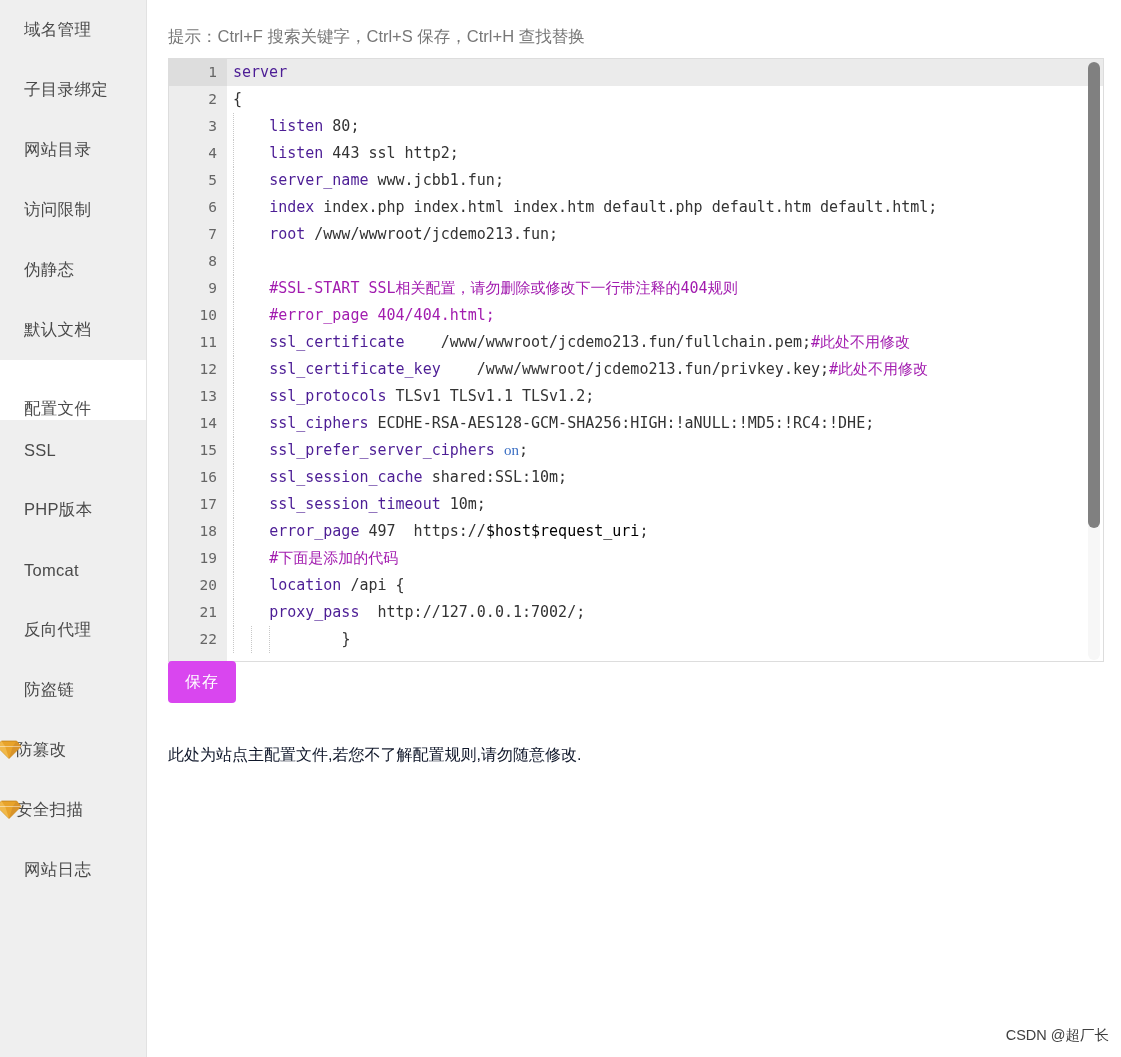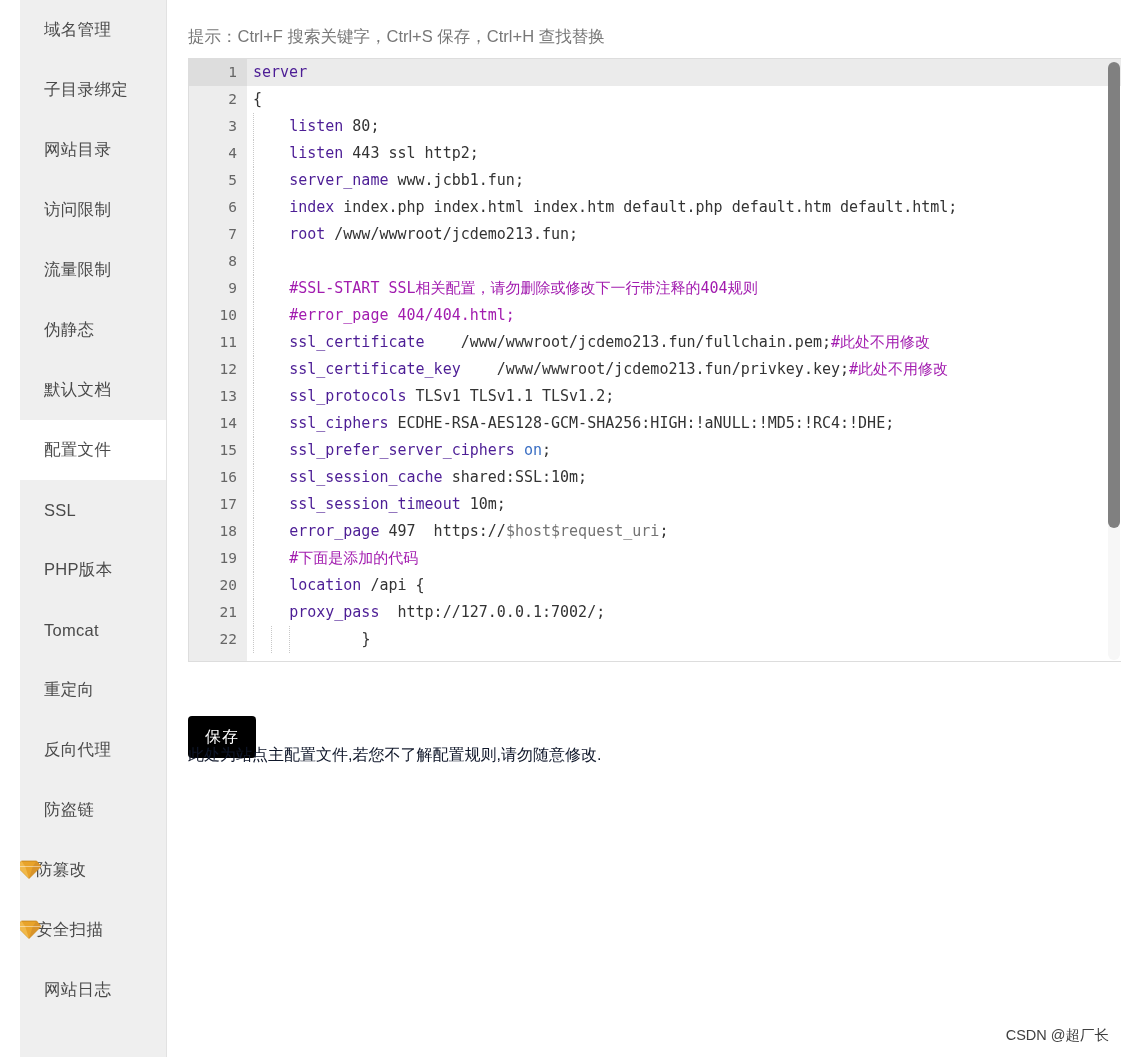--- a/index.html
+++ b/index.html
@@ -19,36 +19,36 @@
 
   
   #sidebar {
     width: 147px;
     min-width: 147px;
     height: 1057px;
     background: #efefef;
     border-right: 1px solid #e2e2e2;
     position: relative;
     overflow: hidden;
-    margin-left: 20px;
   }
   .nav-item {
     height: 60px;
     display: flex;
     align-items: center;
     padding-left: 24px;
     font-size: 16.5px;
     color: #4a4a4a;
     letter-spacing: .3px;
     cursor: pointer;
     background: transparent;
     position: relative;
   }
   .nav-item.active {
     background: #ffffff;
+    align-items: flex-end;
   }
   .nav-item .gem {
     position: absolute;
     left: -4px;
     top: 50%;
     transform: translateY(-50%);
     width: 26px; height: 20px;
     display: block;
   }
   .nav-item.has-icon { padding-left: 16px; }
@@ -120,22 +120,22 @@
   }
   
   .guide {
     position: absolute;
     top: 0; bottom: 0;
     width: 1px;
     border-left: 1px dotted #c8c8c8;
   }
   .kw   { color: #4c1d95; }
   .cm   { color: #a21caf; }
-  .val  { color: #737373; text-align: center; }
-  .blue { color: #3b6fc4; }
+  .val  { color: #000000; text-align: center; }
+  .blue { color: #3b6fc4; font-family: Liberation Serif, serif; }
   .pl   { color: #333333; }
 
   
   #vscroll {
     position: absolute;
     right: 3px;
     top: 3px;
     width: 12px;
     height: 598px;
     background: #f7f7f7;
@@ -147,24 +147,24 @@
     width: 12px;
     height: 468px;
     background: #808080;
     border-radius: 7px;
   }
 
   
   #save-btn {
     position: absolute;
     left: 21px;
-    top: 716px;
+    top: 661px;
     width: 68px;
     height: 42px;
-    background: #000000;
+    background: #d946ef;
     color: #ffffff;
     border: none;
     border-radius: 4px;
     font-size: 16px;
     font-family: "Liberation Sans", "DejaVu Sans", sans-serif;
     cursor: pointer;
     letter-spacing: 1px;
   }
   #footnote {
     position: absolute;
@@ -197,42 +197,36 @@
       <div class="nav-item">
         <span>子目录绑定</span>
       </div>
       <div class="nav-item">
         <span>网站目录</span>
       </div>
       <div class="nav-item">
         <span>访问限制</span>
       </div>
       <div class="nav-item">
-        <span>流量限制</span>
-      </div>
-      <div class="nav-item">
         <span>伪静态</span>
       </div>
       <div class="nav-item">
         <span>默认文档</span>
       </div>
       <div class="nav-item active">
         <span>配置文件</span>
       </div>
       <div class="nav-item">
         <span>SSL</span>
       </div>
       <div class="nav-item">
         <span>PHP版本</span>
       </div>
       <div class="nav-item">
         <span>Tomcat</span>
-      </div>
-      <div class="nav-item">
-        <span>重定向</span>
       </div>
       <div class="nav-item">
         <span>反向代理</span>
       </div>
       <div class="nav-item">
         <span>防盗链</span>
       </div>
       <div class="nav-item has-icon">
         <span class="gem"><svg viewBox="0 0 24 18" xmlns="http://www.w3.org/2000/svg">
             <path d="M5 1 L19 1 L23 6 L12 17 L1 6 Z" fill="#e8a32a" stroke="#c4871c" stroke-width="0.8"></path>

